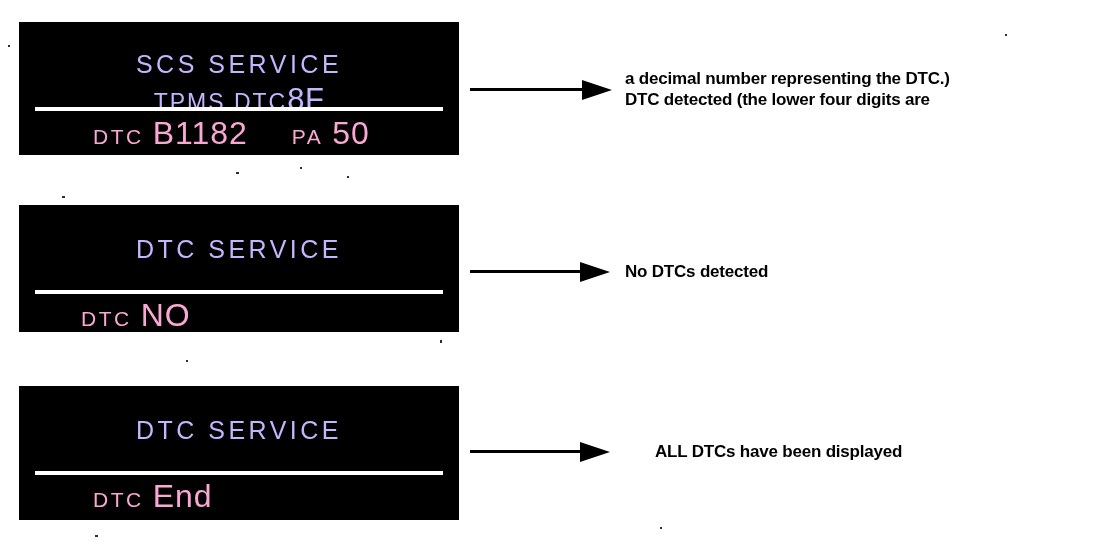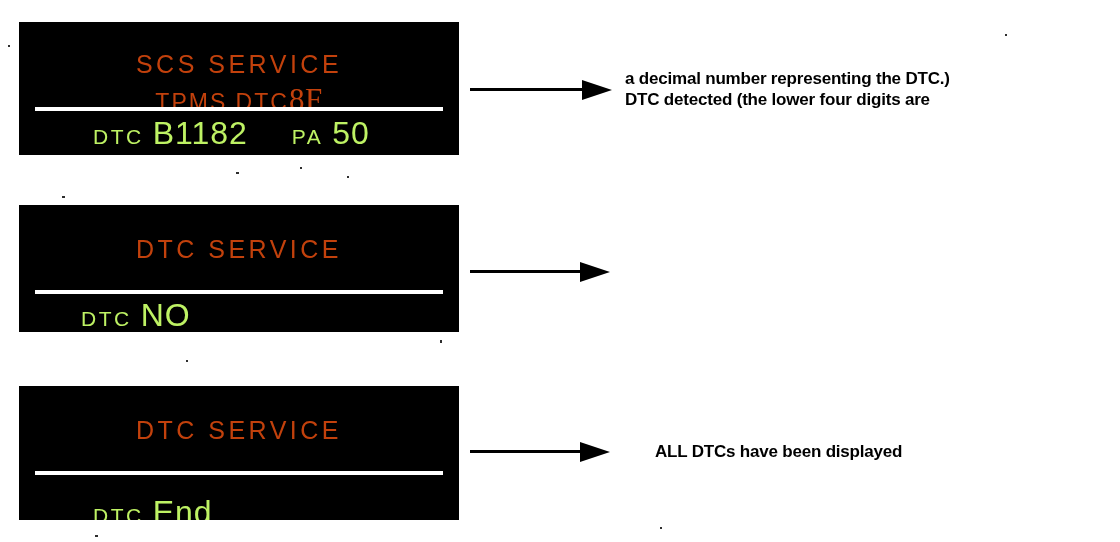--- a/index.html
+++ b/index.html
@@ -35,53 +35,52 @@
   .lcd-panel {
     position: absolute;
     background: #000000;
     overflow: hidden;
   }
   .lcd-title-area {
     position: absolute;
     left: 0;
     width: 100%;
     text-align: center;
-    color: #c2410c;
+    color: #c4b5fd;
   }
   .lcd-line1 {
     font-size: 25px;
     letter-spacing: 3.5px;
     white-space: nowrap;
     font-weight: 400;
   }
   .lcd-line2 {
     white-space: nowrap;
     margin-top: 3px;
   }
   .lcd-line2 .lcd-sub-label {
     font-size: 23px;
     letter-spacing: 2px;
   }
   .lcd-line2 .lcd-sub-value {
     font-size: 31px;
     letter-spacing: 0.5px;
     margin-left: 0;
-    font-family: Liberation Serif, serif;
   }
 
   .lcd-divider {
     position: absolute;
     background: #ffffff;
     height: 4px;
   }
 
   .lcd-bottom-row {
     position: absolute;
     white-space: nowrap;
-    color: #bef264;
+    color: #f9a8d4;
   }
   .lcd-field-label {
     font-size: 21px;
     letter-spacing: 2.5px;
   }
   .lcd-field-value {
     font-size: 32px;
     letter-spacing: 1px;
     margin-left: 9px;
   }
@@ -160,40 +159,43 @@
   </div>
 
   <div class="lcd-panel" style="left:19px; top:386px; width:440px; height:134px;">
 
     <div class="lcd-title-area" style="top:30px;">
       <div class="lcd-line1">DTC SERVICE</div>
     </div>
 
     <div class="lcd-divider" style="left:16px; top:85px; width:408px;"></div>
 
-    <div class="lcd-bottom-row" style="left:74px; top:108px;">
+    <div class="lcd-bottom-row" style="left:74px; top:92px;">
       <span class="lcd-field-label">DTC</span><span class="lcd-field-value">End</span>
     </div>
   </div>
 
   <div class="callout-arrow" style="left:470px; top:80px; width:142px;">
     <div class="arrow-shaft" style="width:112px;"></div>
     <div class="arrow-head" style="left:112px;"></div>
   </div>
 
   <div class="callout-text" style="left:625px; top:68px;">
     <span class="callout-line">a decimal number representing the DTC.)</span>
     <span class="callout-line">DTC detected (the lower four digits are</span>
   </div>
 
   <div class="callout-arrow" style="left:470px; top:262px; width:142px;">
     <div class="arrow-shaft" style="width:110px;"></div>
     <div class="arrow-head" style="left:110px;"></div>
   </div>
 
+  <div class="callout-text" style="left:625px; top:261px;">
+    <span class="callout-line">No DTCs detected</span>
+  </div>
 
   <div class="callout-arrow" style="left:470px; top:442px; width:142px;">
     <div class="arrow-shaft" style="width:110px;"></div>
     <div class="arrow-head" style="left:110px;"></div>
   </div>
 
   <div class="callout-text" style="left:655px; top:441px;">
     <span class="callout-line">ALL DTCs have been displayed</span>
   </div>
 

